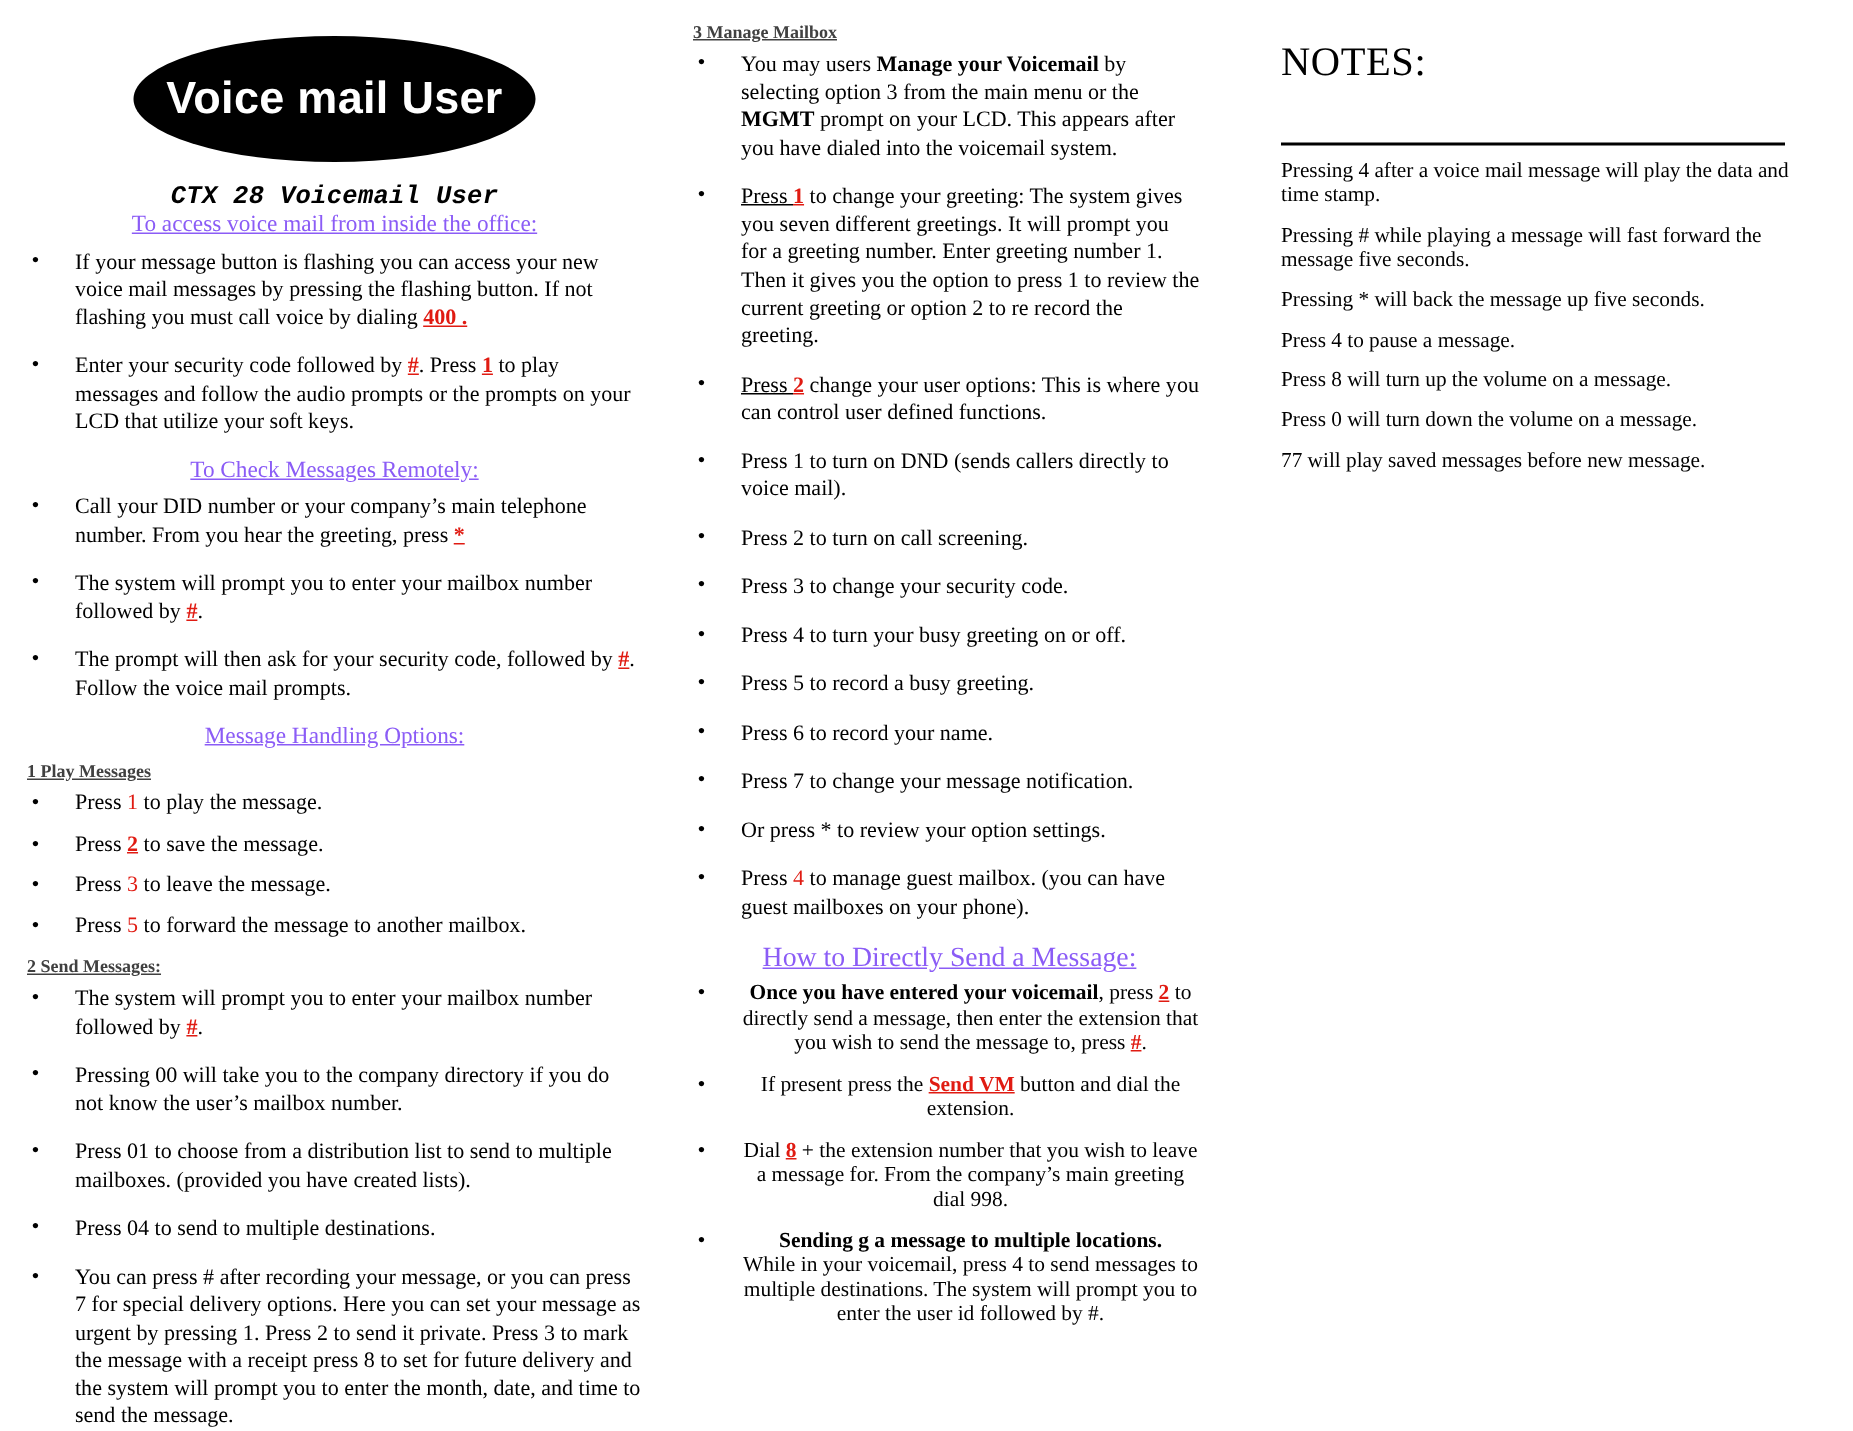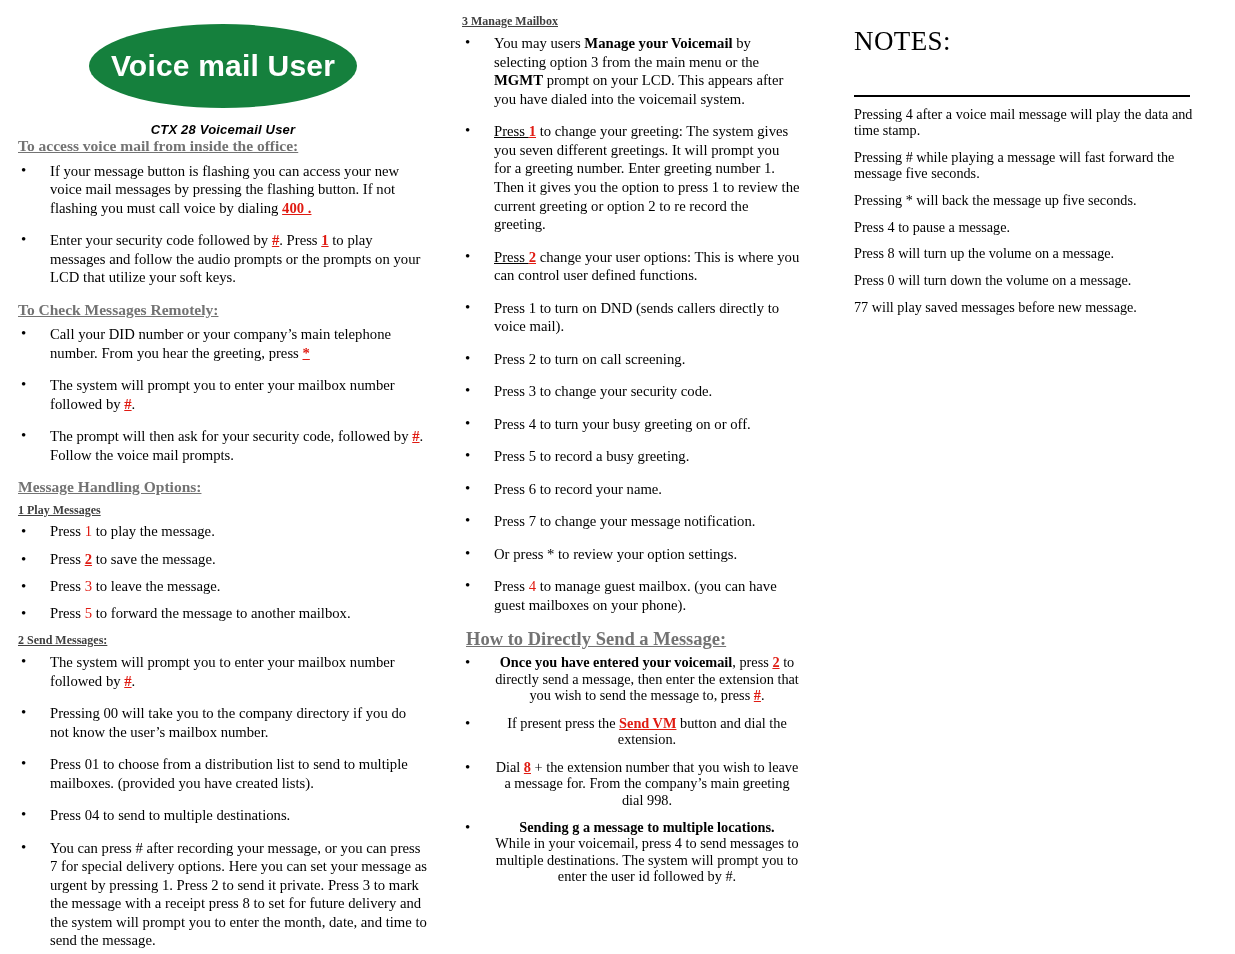--- a/index.html
+++ b/index.html
@@ -34,55 +34,56 @@
 
   
   .logo-wrap {
     text-align: center;
     margin-top: 10px;
   }
   .oval {
     width: 268px;
     height: 84px;
     margin: 0 auto;
-    background: #15803d;
+    background: #000000;
     border-radius: 50%;
     display: flex;
     align-items: center;
     justify-content: center;
     text-align: center;
   }
   .oval-text {
     color: #ffffff;
     font-family: "Liberation Sans", "DejaVu Sans", sans-serif;
     font-weight: bold;
     font-size: 30px;
     letter-spacing: 0.2px;
     line-height: 1;
   }
   .subtitle {
     text-align: center;
-    font-family: Liberation Sans, sans-serif;
+    font-family: Liberation Mono, monospace;
     font-style: italic;
     font-weight: bold;
-    font-size: 13px;
+    font-size: 17px;
     margin-top: 14px;
     letter-spacing: 0.2px;
   }
 
   
   h2.green-head {
-    color: #737373;
+    color: #8b5cf6;
     font-size: 15.5px;
-    font-weight: bold;
+    font-weight: normal;
     text-decoration: underline;
     margin: 0 0 6px 0;
     padding: 0;
     font-family: "Liberation Serif", "DejaVu Serif", serif;
     line-height: 1.2;
+    text-align: center;
   }
   h2.green-head.big {
     font-size: 18.5px;
     margin: 12px 0 4px 0;
     padding-left: 4px;
   }
   h3.black-head {
     color: #404040;
     font-size: 12px;
     font-weight: bold;

